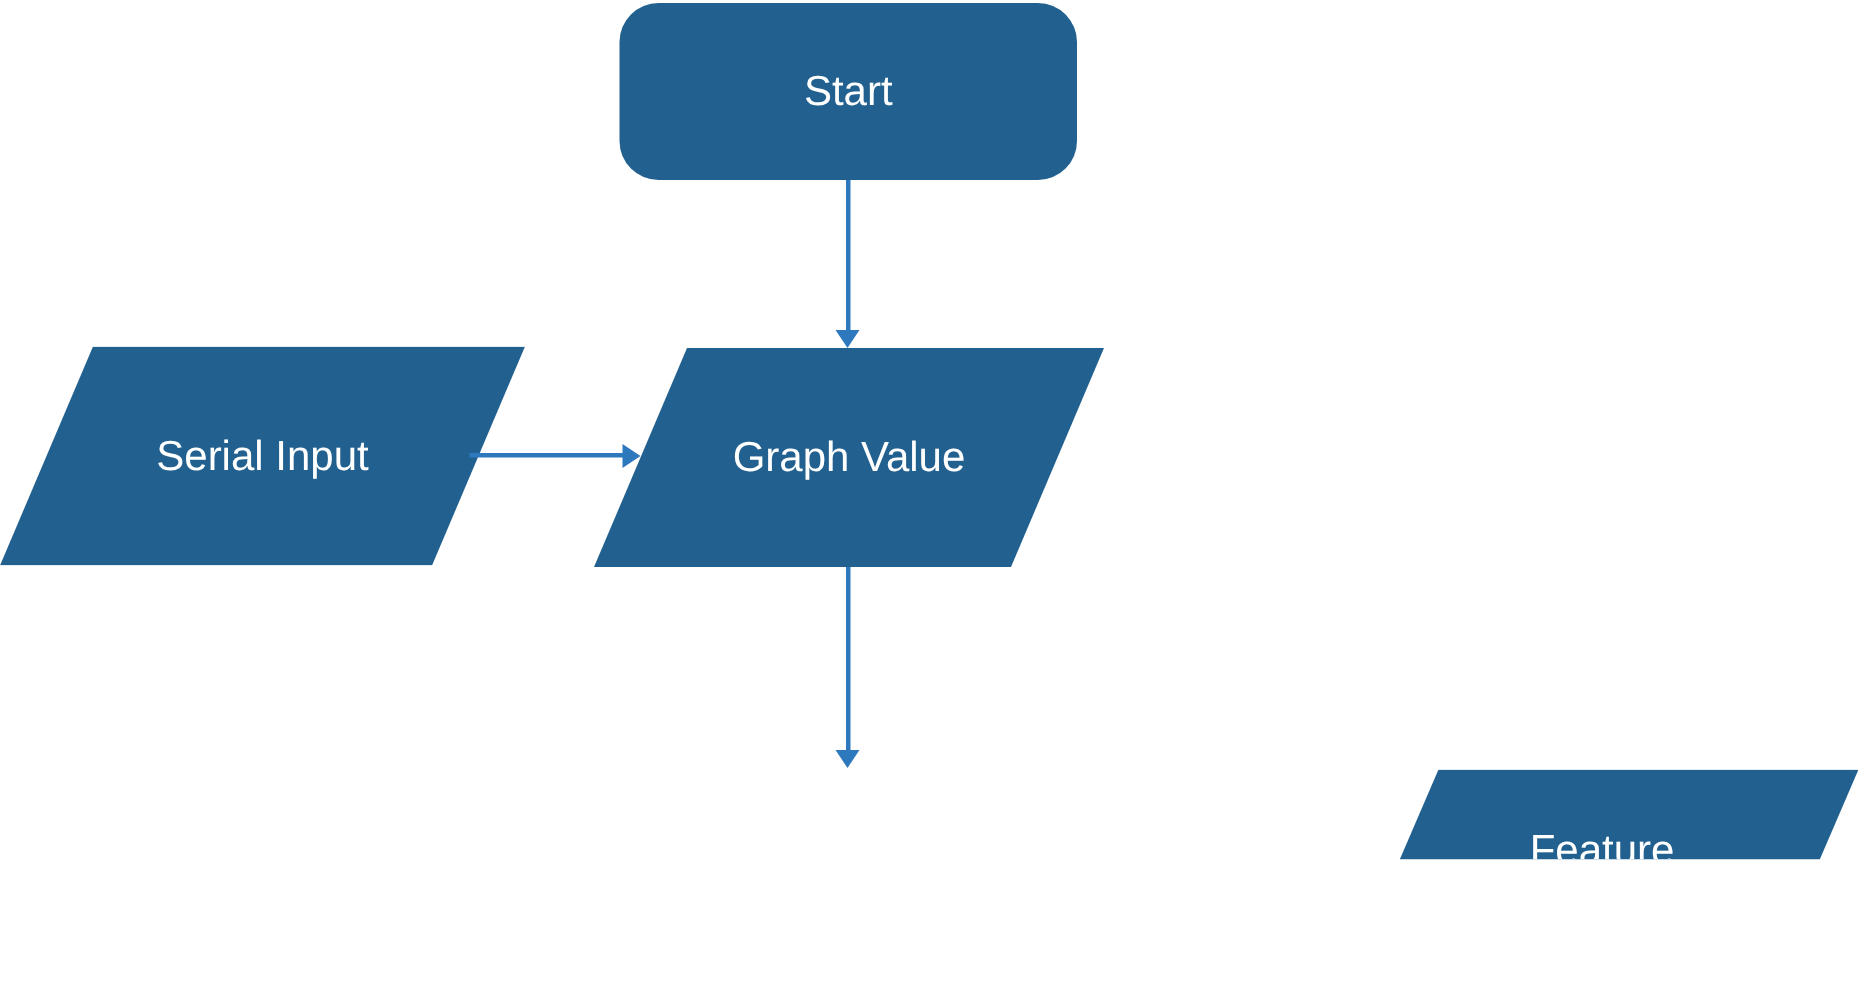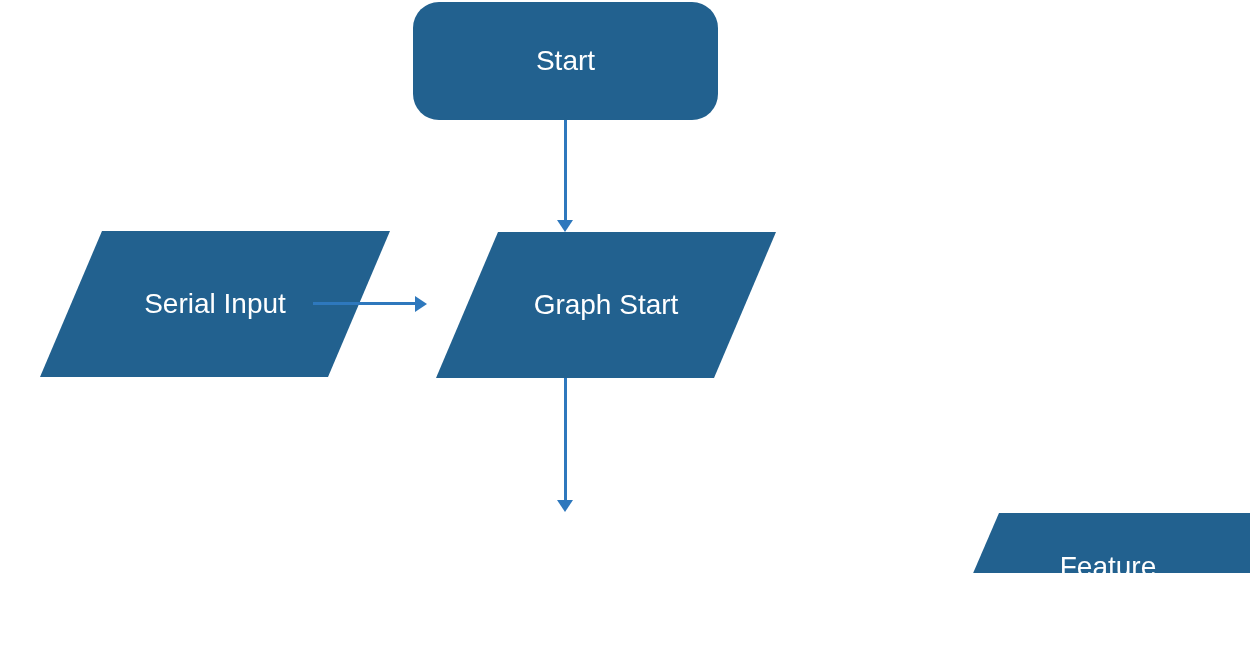--- a/index.html
+++ b/index.html
@@ -28,21 +28,20 @@
     text-align: center;
     line-height: 1.3;
   }
   .rounded {
     background: var(--fill);
     border-radius: 26px;
   }
   .para {
     background: var(--fill);
     clip-path: polygon(62px 0, 100% 0, calc(100% - 62px) 100%, 0 100%);
-    margin-left: 40px;
   }
   #node-start   { left: 413px; top: 2px;   width: 305px; height: 118px; }
   #node-serial  { left: 0px;   top: 231px; width: 350px; height: 146px; }
   #node-graph   { left: 396px; top: 232px; width: 340px; height: 146px; }
   #node-stop    { left: 413px; top: 513px; width: 305px; height: 147px; }
   #node-feature { left: 897px; top: 513px; width: 342px; height: 144px; }
   #node-feature .node-label { max-width: 220px; }
 
   .vline { position: absolute; width: 3px;  background: var(--arrow); }
   .hline { position: absolute; height: 3px; background: var(--arrow); }
@@ -78,21 +77,21 @@
 
   <div class="node rounded" id="node-start">
     <span class="node-label">Start</span>
   </div>
 
   <div class="node para" id="node-serial">
     <span class="node-label">Serial Input</span>
   </div>
 
   <div class="node para" id="node-graph">
-    <span class="node-label">Graph Start</span>
+    <span class="node-label">Graph Value</span>
   </div>
 
 
   <div class="node para" id="node-feature">
     <span class="node-label">Feature Extractiom</span>
   </div>
 
   <div>
     <div class="vline" id="a1-line"></div>
     <div class="head-down" id="a1-head"></div>

